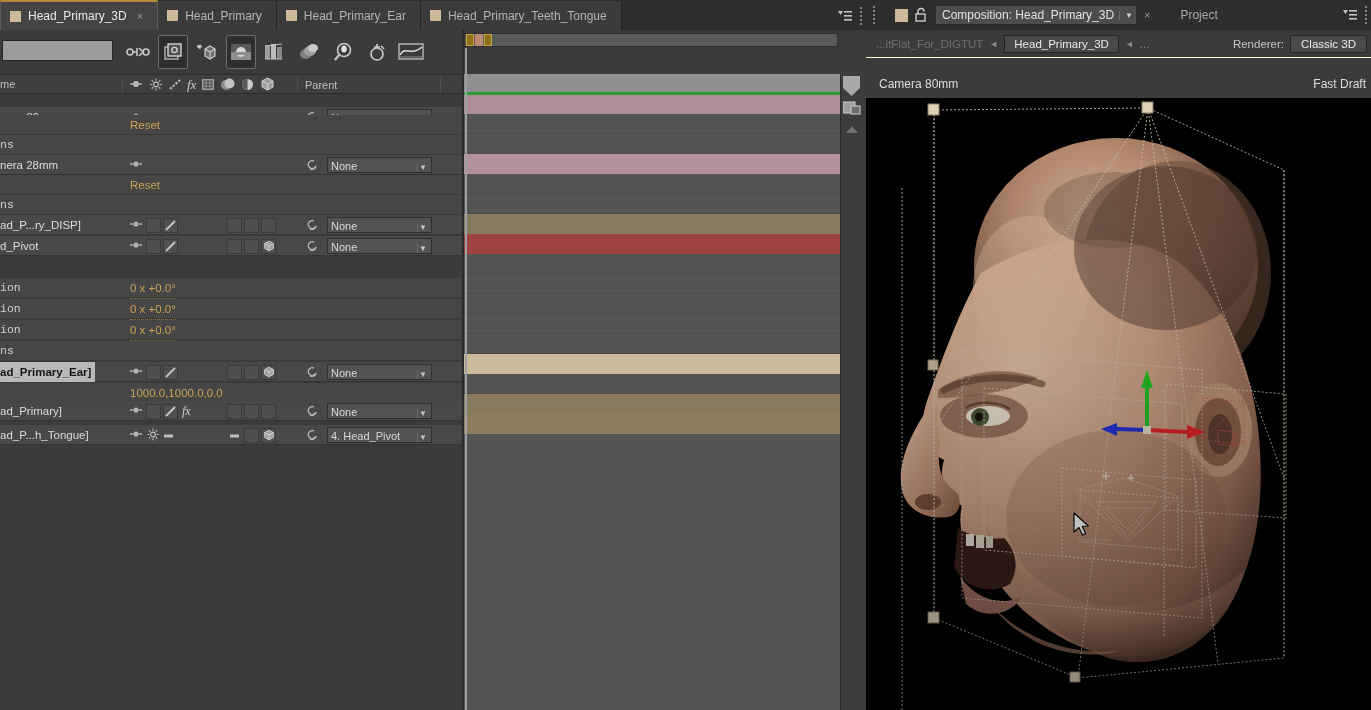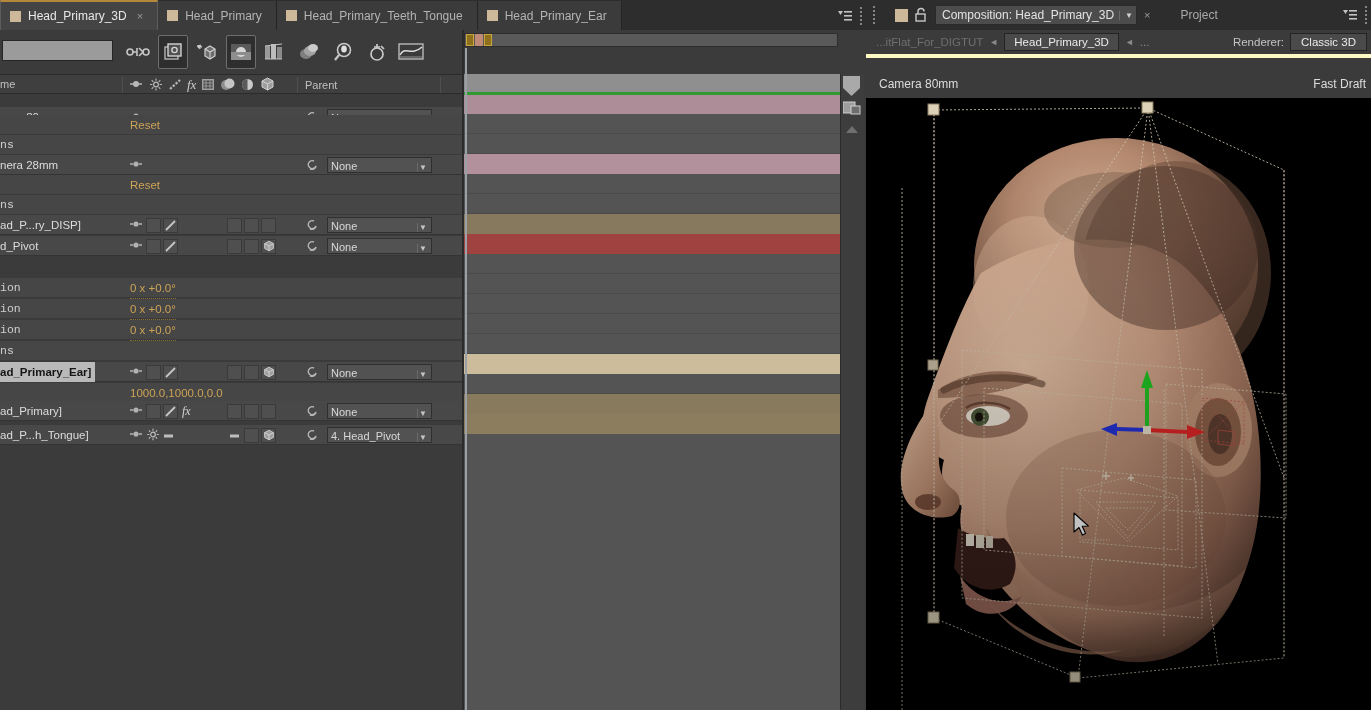--- a/index.html
+++ b/index.html
@@ -200,21 +200,21 @@
   #comp-tab-close{ margin-left:7px; color:#9a9a9a; font-size:11px; cursor:pointer;}
   #project-tab{
     margin-left:14px; height:29px; display:flex; align-items:center;
     padding:0 16px; color:#a9a9a9; font-size:12px; cursor:pointer;
   }
   #comp-tabbar-filler{ flex:1; }
 
   #comp-breadcrumb{
     position:absolute; left:0; top:30px; width:505px; height:28px;
     background:#3b3b3b; display:flex; align-items:center;
-    border-bottom:4px solid #fef9c3;
+    border-bottom:1px solid #fef9c3;
   }
   .bc-muted{ color:#6f6f6f; font-size:11.5px; margin-left:10px; white-space:nowrap;}
   .bc-arrow{ color:#8a8a8a; font-size:9px; margin:0 6px; }
   .bc-current{
     background:#4a4a4a; border:1px solid #242424; color:#eaeaea;
     font-size:11.5px; padding:2px 9px; cursor:pointer;
   }
   .bc-dots{ color:#8a8a8a; font-size:11.5px; }
   #renderer-label{ margin-left:auto; color:#c4c4c4; font-size:11.5px; }
   #renderer-value{
@@ -248,25 +248,25 @@
         <span class="tab-swatch"></span>
         <span>Head_Primary_3D</span>
         <span class="tab-close">×</span>
       </div>
       <div class="comp-tab">
         <span class="tab-swatch"></span>
         <span>Head_Primary</span>
       </div>
       <div class="comp-tab">
         <span class="tab-swatch"></span>
-        <span>Head_Primary_Teeth_Tongue</span>
+        <span>Head_Primary_Ear</span>
       </div>
       <div class="comp-tab">
         <span class="tab-swatch"></span>
-        <span>Head_Primary_Ear</span>
+        <span>Head_Primary_Teeth_Tongue</span>
       </div>
       <div id="tab-filler"></div>
       <div class="panel-menu-btn">
         <svg width="14" height="12" viewBox="0 0 14 12">
           <polygon points="0,1 5,1 2.5,5" fill="#c2c2c2"></polygon>
           <rect x="6" y="1" width="8" height="1.6" fill="#c2c2c2"></rect>
           <rect x="6" y="5" width="8" height="1.6" fill="#c2c2c2"></rect>
           <rect x="6" y="9" width="8" height="1.6" fill="#c2c2c2"></rect>
         </svg>
       </div>

